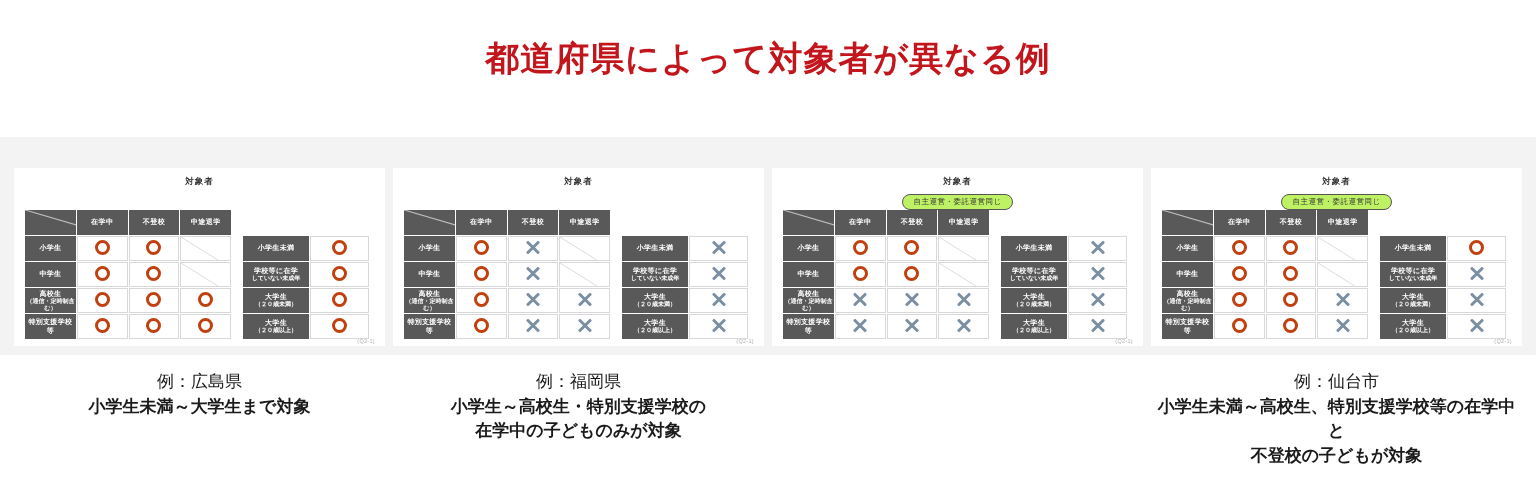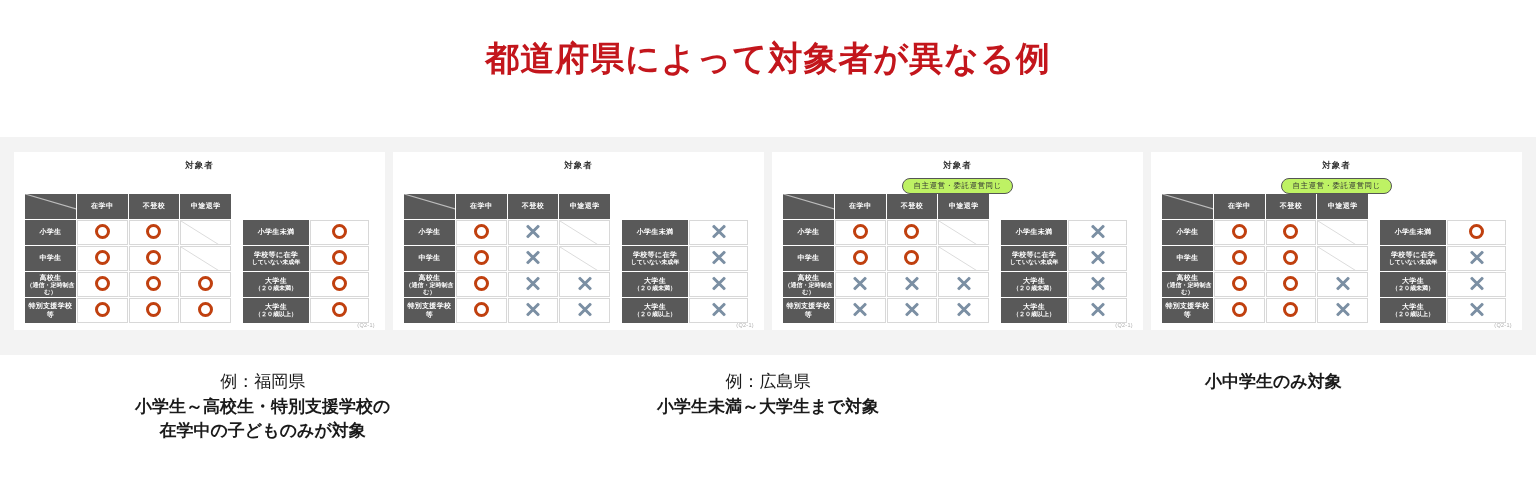--- a/index.html
+++ b/index.html
@@ -17,21 +17,21 @@
     font-size:34px;
     font-weight:bold;
     letter-spacing:1px;
     line-height:1.1;
   }
   .band{
     position:absolute;left:0;top:137px;width:1536px;height:218px;
     background:#f3f3f3;
   }
   .panels{
-    position:absolute;left:0;top:152px;width:1536px;height:190px;
+    position:absolute;left:0;top:168px;width:1536px;height:190px;
     display:flex;
     align-items:flex-start;
     gap:8px;
     padding:0 14px;
     box-sizing:border-box;
   }
   .panel{
     background:#ffffff;
     flex:1 1 0;
     height:178px;
@@ -441,24 +441,28 @@
             </tr>
           </tbody>
         </table>
       </div>
       <div class="footnote">(Q2-1)</div>
     </div>
   </div>
 
 <div class="captions" id="captions-root">
     <div class="caption">
+      <div class="cap-line1">例：広島県</div>
+      <div class="cap-line2">小学生未満～大学生まで対象</div>
+    </div>
+    <div class="caption">
       <div class="cap-line1">例：福岡県</div>
       <div class="cap-line2">小学生～高校生・特別支援学校の</div>
       <div class="cap-line2">在学中の子どものみが対象</div>
     </div>
     <div class="caption">
-      <div class="cap-line1">例：広島県</div>
-      <div class="cap-line2">小学生未満～大学生まで対象</div>
     </div>
     <div class="caption">
-      <div class="cap-line2">小中学生のみ対象</div>
+      <div class="cap-line1">例：仙台市</div>
+      <div class="cap-line2">小学生未満～高校生、特別支援学校等の在学中と</div>
+      <div class="cap-line2">不登校の子どもが対象</div>
     </div>
   </div>
 
 </body></html>

